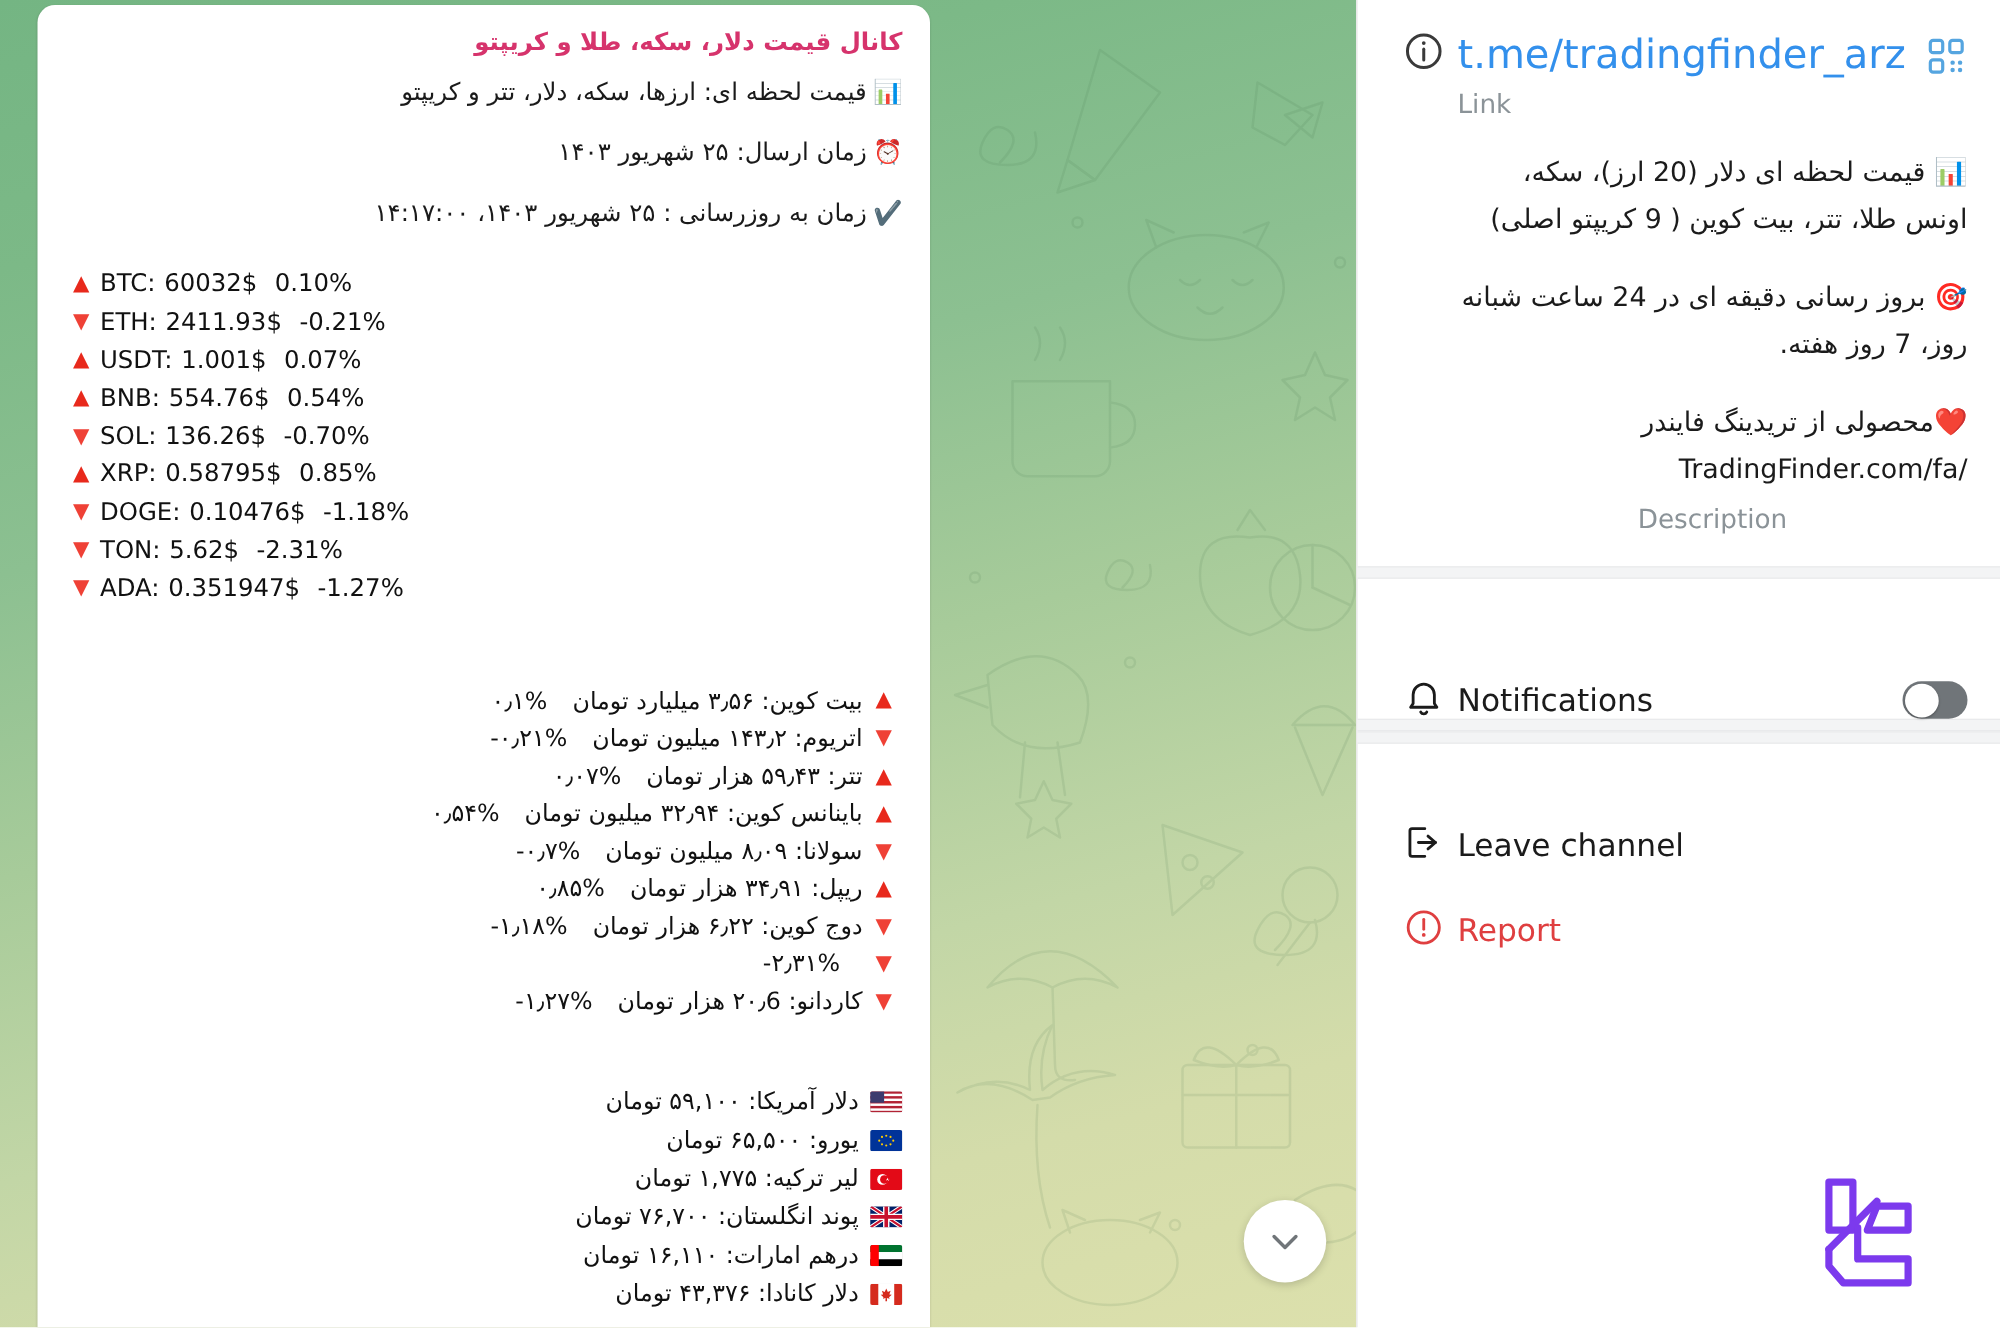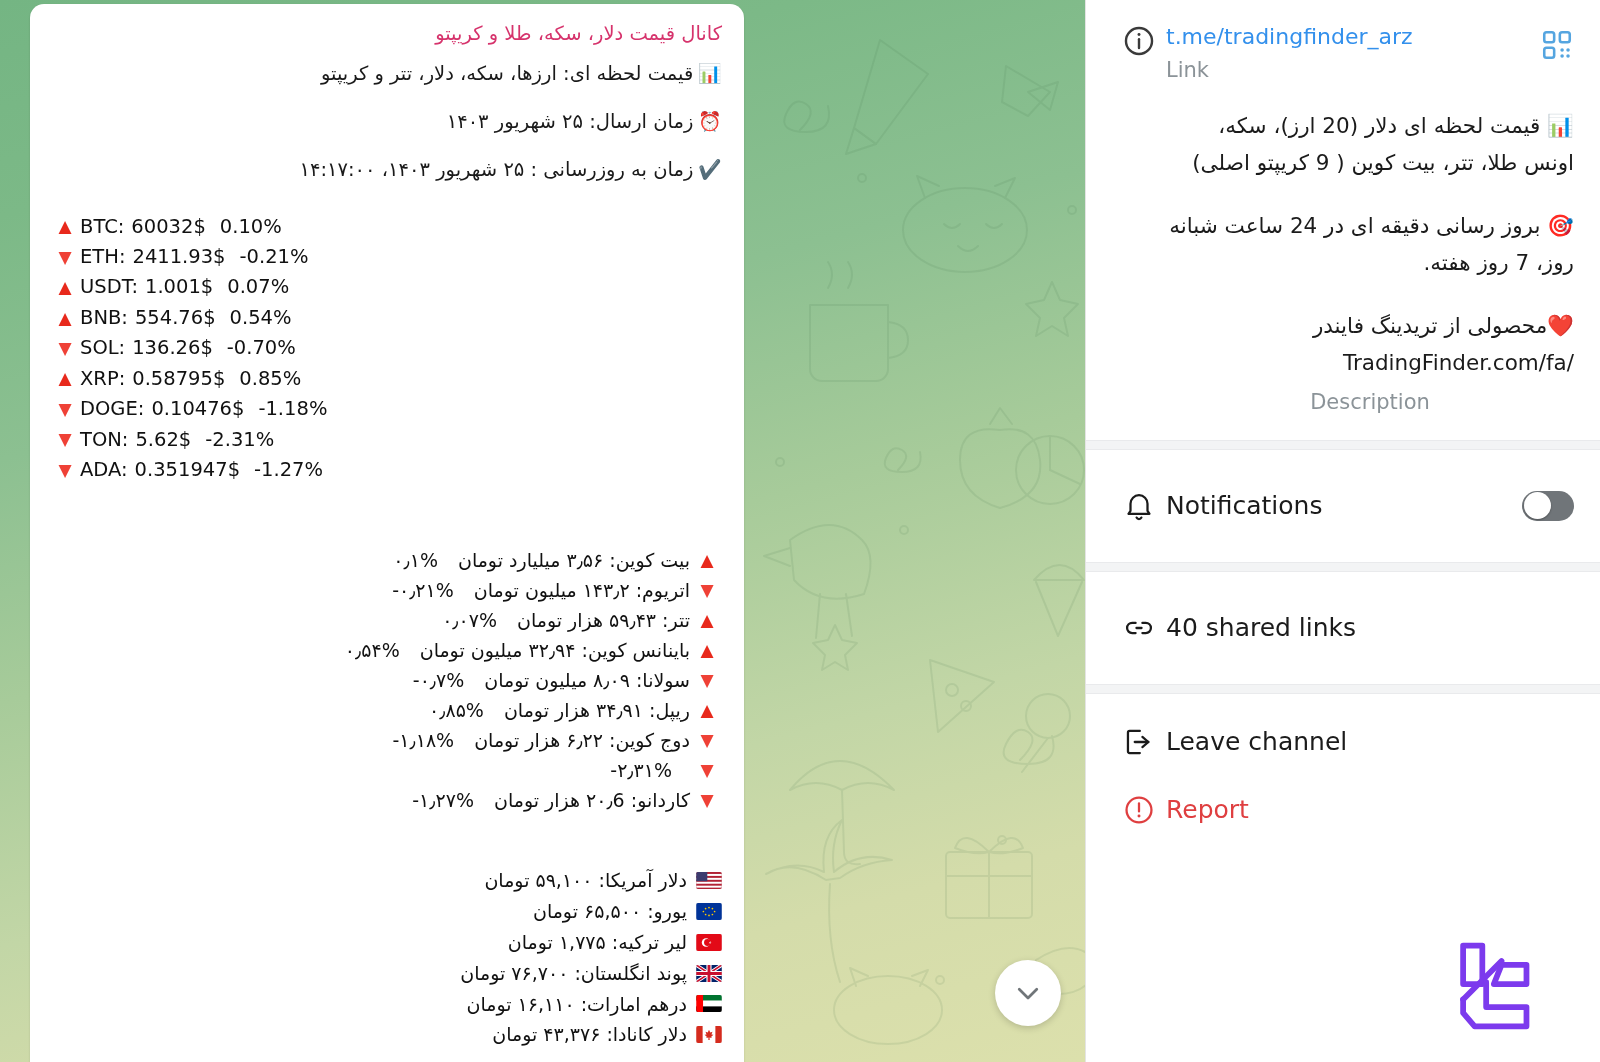--- a/index.html
+++ b/index.html
@@ -41,21 +41,21 @@
     background: #ffffff;
     border-radius: 14px 14px 0 0;
     box-shadow: 0 1px 2px rgba(0,0,0,.16);
     padding: 18px 22px 0 22px;
     overflow: hidden;
     direction: rtl;
   }
 
   .bubble-title {
     color: #d6336c;
-    font-weight: normal;
+    font-weight: bold;
     font-size: 19.5px;
     text-align: right;
     letter-spacing: .2px;
     margin-bottom: 14px;
   }
 
   .rtl-line {
     direction: rtl;
     text-align: right;
     font-size: 19.5px;
@@ -133,34 +133,34 @@
     position: relative;
   }
   .panel-ico {
     width: 54px; flex: 0 0 54px;
     display: flex; align-items: flex-start; justify-content: center;
     padding-top: 2px;
   }
   .panel-ico svg { width: 34px; height: 34px; }
   .panel-body { flex: 1 1 auto; min-width: 0; }
 
-  .link-value { font-size: 22px; color: #3390ec; line-height: 1.35; word-break: break-all; }
+  .link-value { font-size: 32px; color: #3390ec; line-height: 1.35; word-break: break-all; }
   .link-label { font-size: 21px; color: #8b9398; margin-top: 6px; }
 
   .qr-btn { position: absolute; right: 26px; top: 28px; cursor: pointer; }
   .qr-btn svg { width: 34px; height: 34px; }
 
   .about-text {
     direction: rtl; text-align: right;
     font-size: 21.5px; color: #1b1b1b; line-height: 1.72;
   }
   .about-label { font-size: 21px; color: #8b9398; margin-top: 8px; text-align: center; direction: ltr; }
 
   .menu-row {
-    display: flex; align-items: center;
+    display: flex; align-items: flex-end;
     height: 112px; padding: 0 26px; cursor: pointer;
     position: relative;
   }
   .menu-row .panel-ico { padding-top: 0; align-items: center; }
   .menu-label { font-size: 25px; color: #1b1b1b; flex: 1 1 auto; }
   .menu-label.danger { color: #df3f40; }
 
   .toggle {
     width: 52px; height: 30px; border-radius: 15px;
     background: #707579; position: relative; flex: 0 0 auto; cursor: pointer;
@@ -537,30 +537,20 @@
         </svg>
       </div>
       <div class="menu-label">Notifications</div>
       <div class="toggle">
         <div class="knob"></div>
       </div>
     </div>
 
     <div class="panel-sep"></div>
 
-    <div class="menu-row">
-      <div class="panel-ico">
-        <svg viewBox="0 0 24 24" fill="none" stroke="#1b1b1b" stroke-width="1.6" stroke-linecap="round" stroke-linejoin="round">
-          <path d="M10.2 12h3.6"></path>
-          <path d="M9.6 8.4H7.2a3.6 3.6 0 0 0 0 7.2h2.4"></path>
-          <path d="M14.4 8.4h2.4a3.6 3.6 0 0 1 0 7.2h-2.4"></path>
-        </svg>
-      </div>
-      <div class="menu-label">40 shared links</div>
-    </div>
 
     <div class="panel-sep"></div>
 
     <div class="menu-row" style="height:96px">
       <div class="panel-ico">
         <svg viewBox="0 0 24 24" fill="none" stroke="#1b1b1b" stroke-width="1.6" stroke-linecap="round" stroke-linejoin="round">
           <path d="M12.6 4.2H5.4a1.2 1.2 0 0 0-1.2 1.2v13.2a1.2 1.2 0 0 0 1.2 1.2h7.2"></path>
           <path d="M14.4 8.4 18.6 12l-4.2 3.6"></path>
           <path d="M9 12h9.6"></path>
         </svg>

